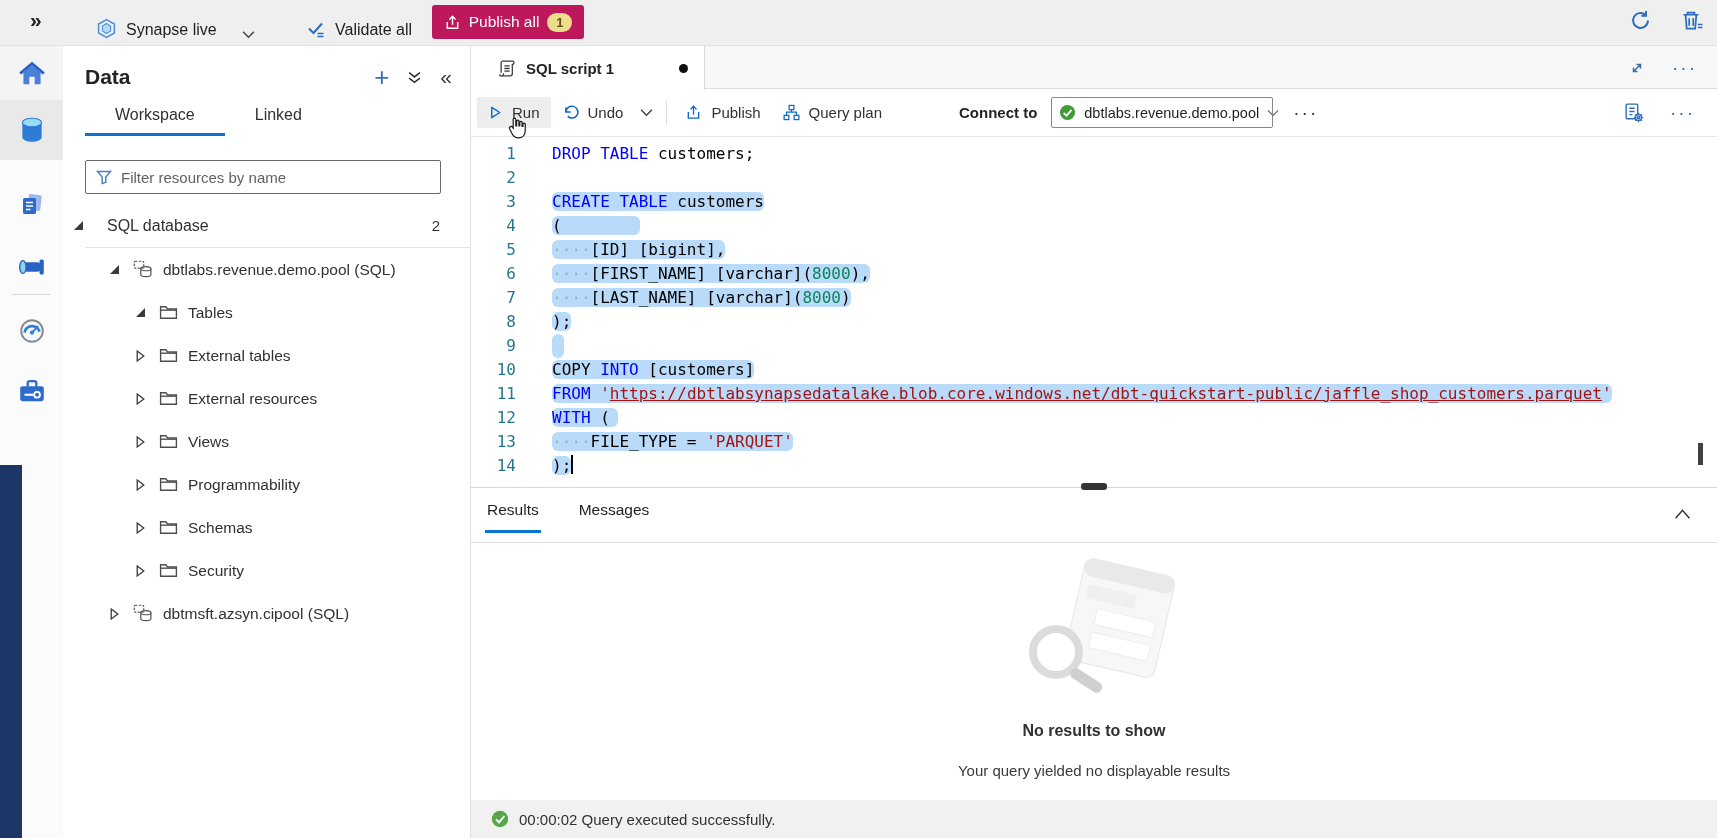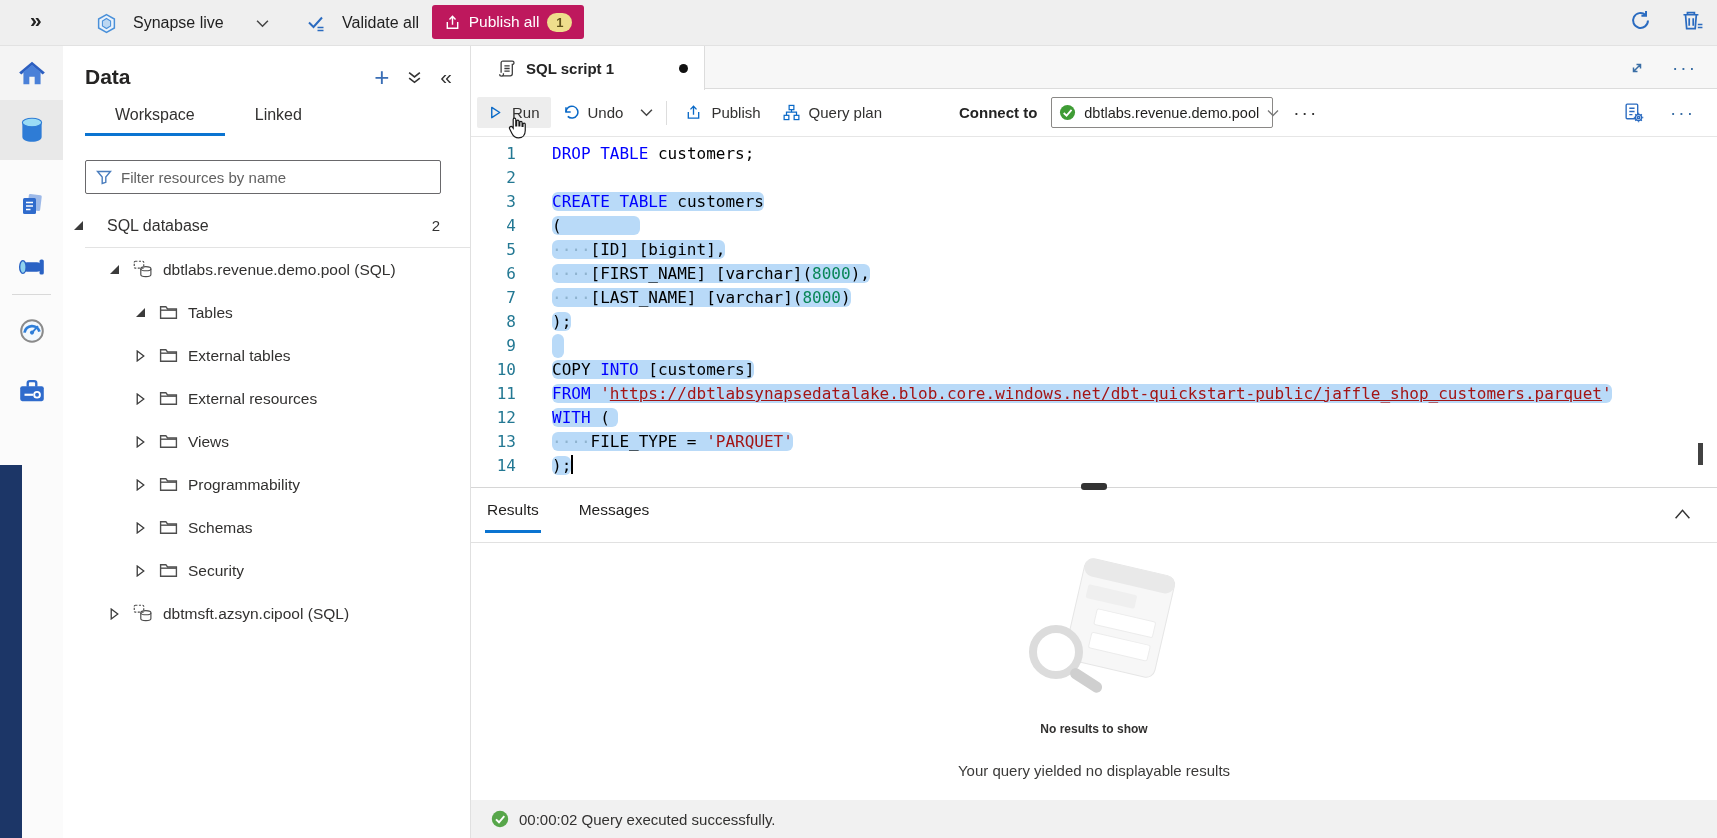--- a/index.html
+++ b/index.html
@@ -2,21 +2,21 @@
 <html><head>
 <meta charset="utf-8">
 <style>
   * { box-sizing: border-box; margin: 0; padding: 0; }
   body { font-family: "Liberation Sans", sans-serif; background: #fff; }
   #app { position: relative; width: 1717px; height: 838px; background: #fff; overflow: hidden; }
 
   
   .topbar { position: absolute; left:0; top:0; width:100%; height:46px; background:#efefef; border-bottom:1px solid #e2e2e2; }
   .rail-toggle { position:absolute; left:30px; top:8px; font-size:21px; font-weight:bold; color:#222; cursor:pointer; }
-  .tb-item { position:absolute; top:7px; height:32px; display:flex; align-items:center; gap:16px; font-size:16px; color:#1f1f1f; }
+  .tb-item { position:absolute; top:7px; height:32px; display:flex; align-items:flex-end; gap:9px; font-size:16px; color:#1f1f1f; }
   .tb-mode { left:96px; }
   .tb-validate { left:306px; }
   .publish-btn { position:absolute; left:432px; top:5px; width:152px; height:34px; border:none; border-radius:3px; display:flex; align-items:center; justify-content:center; gap:8px; color:#fff; font-size:15.5px; font-family:inherit; cursor:pointer; }
   .publish-badge { min-width:25px; height:19px; border-radius:10px; font-size:13px; font-weight:bold; color:#5f511a; display:flex; align-items:center; justify-content:center; }
   .tb-right { position:absolute; right:14px; top:9px; display:flex; gap:28px; }
 
   
   .rail { position:absolute; left:0; top:46px; width:63px; height:792px; background:#fbfbfb; }
   .rail-item { position:absolute; left:0; width:63px; height:54px; display:flex; align-items:center; justify-content:center; cursor:pointer; }
   .rail-home { top:0; background:#f4f4f4; }
@@ -93,21 +93,21 @@
   .splitter { position:absolute; top:441px; left:0; right:0; border-top:1px solid #d6d6d6; }
   .grip { position:absolute; top:437px; left:610px; width:26px; height:7px; background:#333; border-radius:3px; cursor:row-resize; }
 
   
   .res-tabs { position:absolute; top:455px; left:14px; display:flex; gap:36px; }
   .res-tab { font-size:15.5px; color:#201f1e; padding:0 2px 11px 2px; cursor:pointer; }
   .res-tab.active { border-bottom:3px solid #0b74d1; }
   .res-chevup { position:absolute; right:26px; top:460px; cursor:pointer; }
   .res-div { position:absolute; top:496px; left:0; right:0; border-top:1px solid #e1e1e1; }
   .illus { position:absolute; top:510px; left:50%; transform:translateX(-50%); }
-  .empty-title { position:absolute; top:676px; left:0; right:0; text-align:center; font-size:12px; font-weight:600; color:#323130; }
+  .empty-title { position:absolute; top:676px; left:0; right:0; text-align:center; font-size:16px; font-weight:600; color:#323130; }
   .empty-sub { position:absolute; top:716px; left:0; right:0; text-align:center; font-size:15px; color:#3b3a39; }
   .statusbar { position:absolute; top:754px; left:0; right:0; height:38px; background:#f1f1f1; display:flex; align-items:center; padding-left:20px; gap:10px; font-size:15px; color:#323130; }
 
   .mouse-cursor { position:absolute; left:505px; top:116px; z-index:60; pointer-events:none; }
 </style>
 </head>
 <body>
 
 <div id="app">
 

